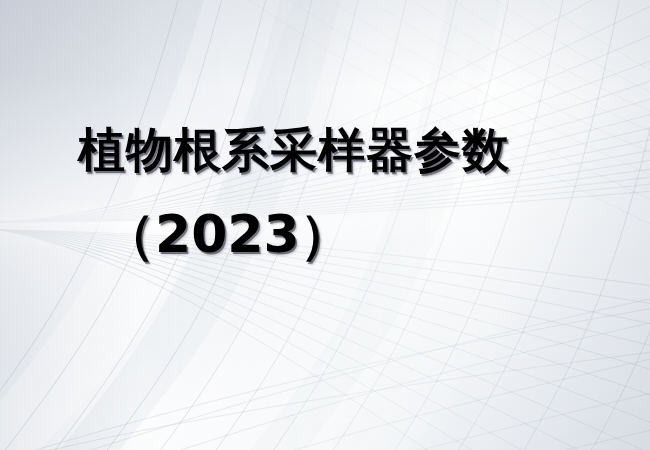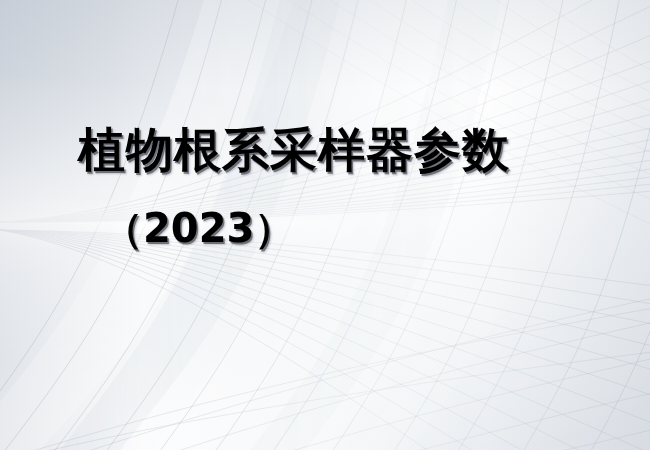--- a/index.html
+++ b/index.html
@@ -54,21 +54,21 @@
     text-shadow:1.5px 1.5px 0 rgba(40,40,55,0.55), 2.5px 2.5px 2px rgba(60,60,75,0.25);
   }
   #title-line{
     left:78px; top:126px;
     font-size:47px;
     letter-spacing:1px;
     line-height:1;
   }
   #year-line{
     left:103px; top:208px;
-    font-size:40px;
+    font-size:52px;
     letter-spacing:0px;
     line-height:1;
   }
 </style>
 </head>
 <body>
 
 <div id="slide">
 
   <div class="layer" id="base-tone"></div>

